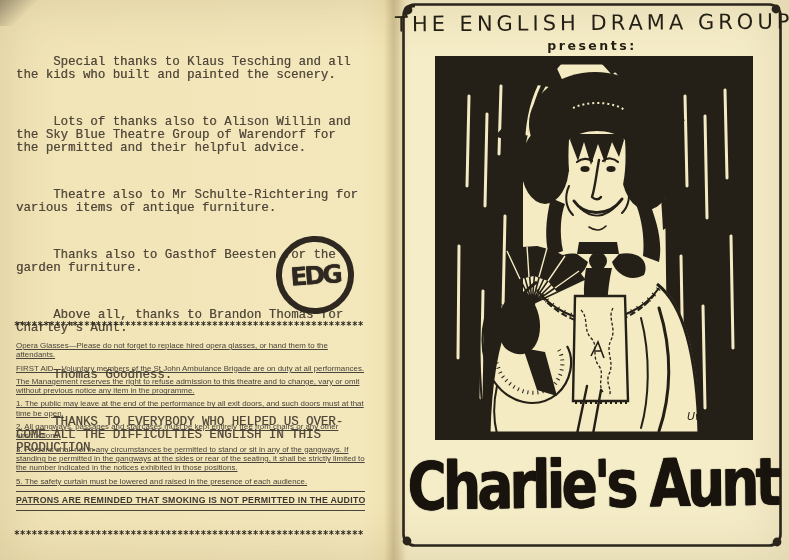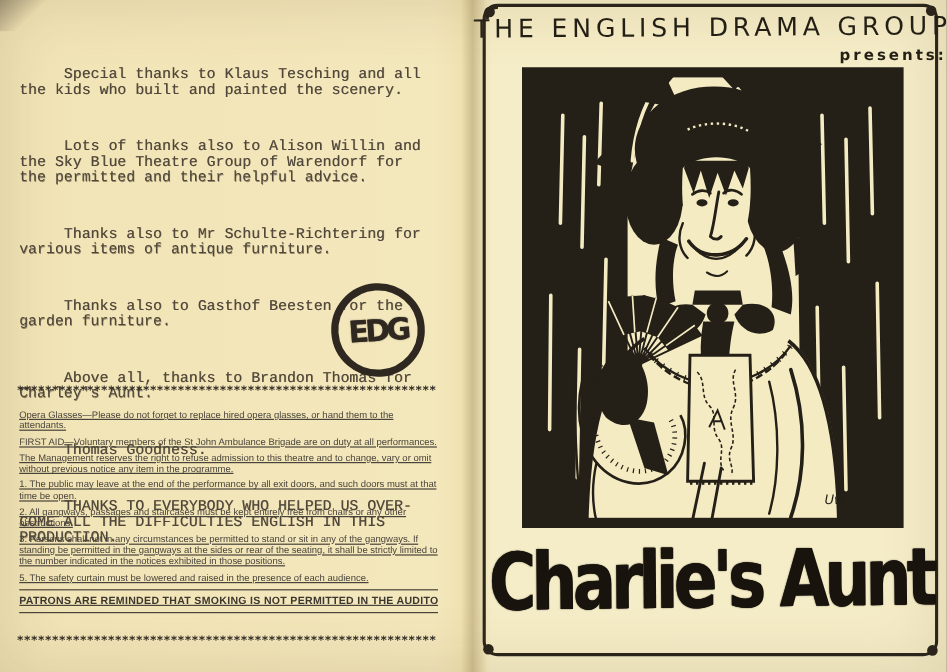--- a/index.html
+++ b/index.html
@@ -47,21 +47,21 @@
   
   .right-page{position:absolute;left:395px;top:0;width:394px;height:560px;}
   .page-frame{position:absolute;left:0;top:0;}
   .drama-header{
     position:absolute;left:0;top:11px;width:100%;text-align:center;
     font-family:"DejaVu Sans",sans-serif;font-size:21px;letter-spacing:4px;
     color:#241f15;font-weight:500;white-space:nowrap;
     transform:rotate(-0.4deg);
   }
   .presents{
-    position:absolute;left:0;top:38px;width:100%;text-align:right;
+    position:absolute;left:0;top:38px;width:100%;text-align:center;
     font-family:"DejaVu Sans",sans-serif;font-size:12.5px;font-weight:bold;
     letter-spacing:2.5px;color:#241f15;
   }
   .illustration{position:absolute;left:40px;top:56px;}
   .play-title{
     position:absolute;left:0;top:446px;width:100%;text-align:center;
     font-family:"DejaVu Sans",sans-serif;font-weight:900;font-size:53px;
     letter-spacing:-3.5px;color:#18130d;white-space:nowrap;
     transform:scaleY(1.25) rotate(-0.6deg);transform-origin:center top;
     text-shadow:0 0 1px #18130d,1px 0 0 #18130d;
@@ -81,21 +81,21 @@
 <body>
 
 <div id="canvas">
 
   <div class="thanks">
     <p>     Special thanks to Klaus Tesching and all
 the kids who built and painted the scenery.</p>
     <p>     Lots of thanks also to Alison Willin and
 the Sky Blue Theatre Group of Warendorf for
 the permitted and their helpful advice.</p>
-    <p>     Thanks also to Mr Schulte-Richtering for
+    <p>     Theatre also to Mr Schulte-Richtering for
 various items of antique furniture.</p>
     <p>     Thanks also to Gasthof Beesten for the
 garden furniture.</p>
     <p>     Above all, thanks to Brandon Thomas for
 Charley's Aunt.</p>
     <p>     Thomas Goodness.</p>
     <p>     THANKS TO EVERYBODY WHO HELPED US OVER-
 COME ALL THE DIFFICULTIES ENGLISH IN THIS
 PRODUCTION.</p>
   </div>

